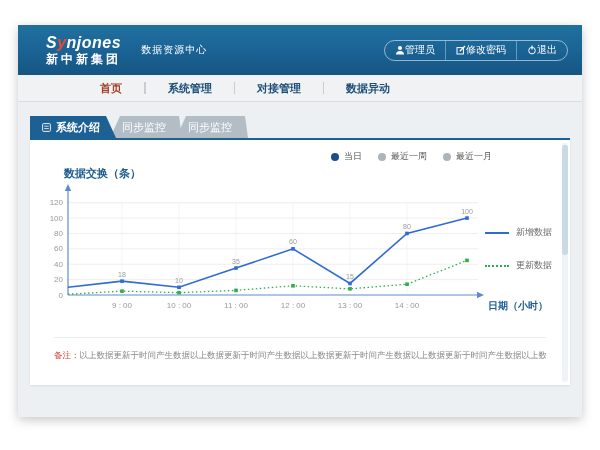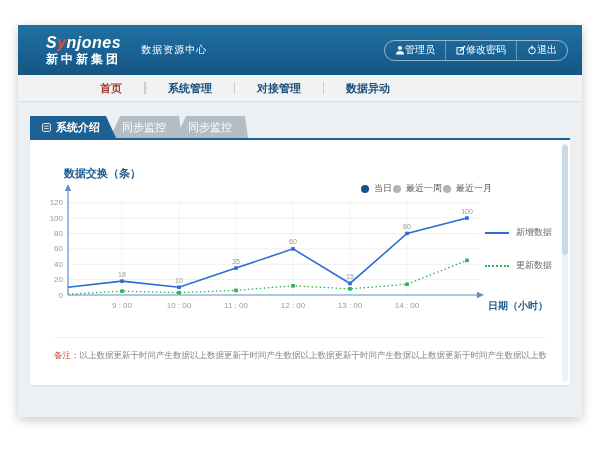--- a/index.html
+++ b/index.html
@@ -41,21 +41,21 @@
   .tab:nth-child(3){ z-index:1; }
 
   
   .card { position:relative; margin:0 12px; height:247px; background:#fff;
           border-top:2px solid #1d6094; box-shadow:0 1px 2px rgba(0,0,0,.08); }
   .scroll-track { position:absolute; right:2px; top:3px; bottom:3px; width:6px;
                   background:#eef3f7; border-radius:3px; }
   .scroll-thumb { position:absolute; top:2px; left:0; width:6px; height:110px;
                   background:#c9d9e6; border-radius:3px; cursor:pointer; }
 
-  .filter-row { position:absolute; top:10px; right:78px; display:flex; gap:1px; align-items:center;margin-top:32px; }
+  .filter-row { position:absolute; top:10px; right:78px; display:flex; gap:16px; align-items:center; }
   .radio-opt { display:flex; align-items:center; gap:5px; cursor:pointer; }
   .radio-dot { width:8px; height:8px; border-radius:50%; background:#adb5bc; }
   .radio-opt.active .radio-dot { background:#1a4e8c; }
   .radio-label { font-size:9px; color:#555; }
 
   .y-axis-title { margin:26px 0 0 34px; color:#1c5c8e; font-weight:bold; font-size:11px; }
 
   .chart-wrap { margin:2px 0 0 8px; }
 
   .chart-legend { position:absolute; right:18px; top:86px; display:flex;

